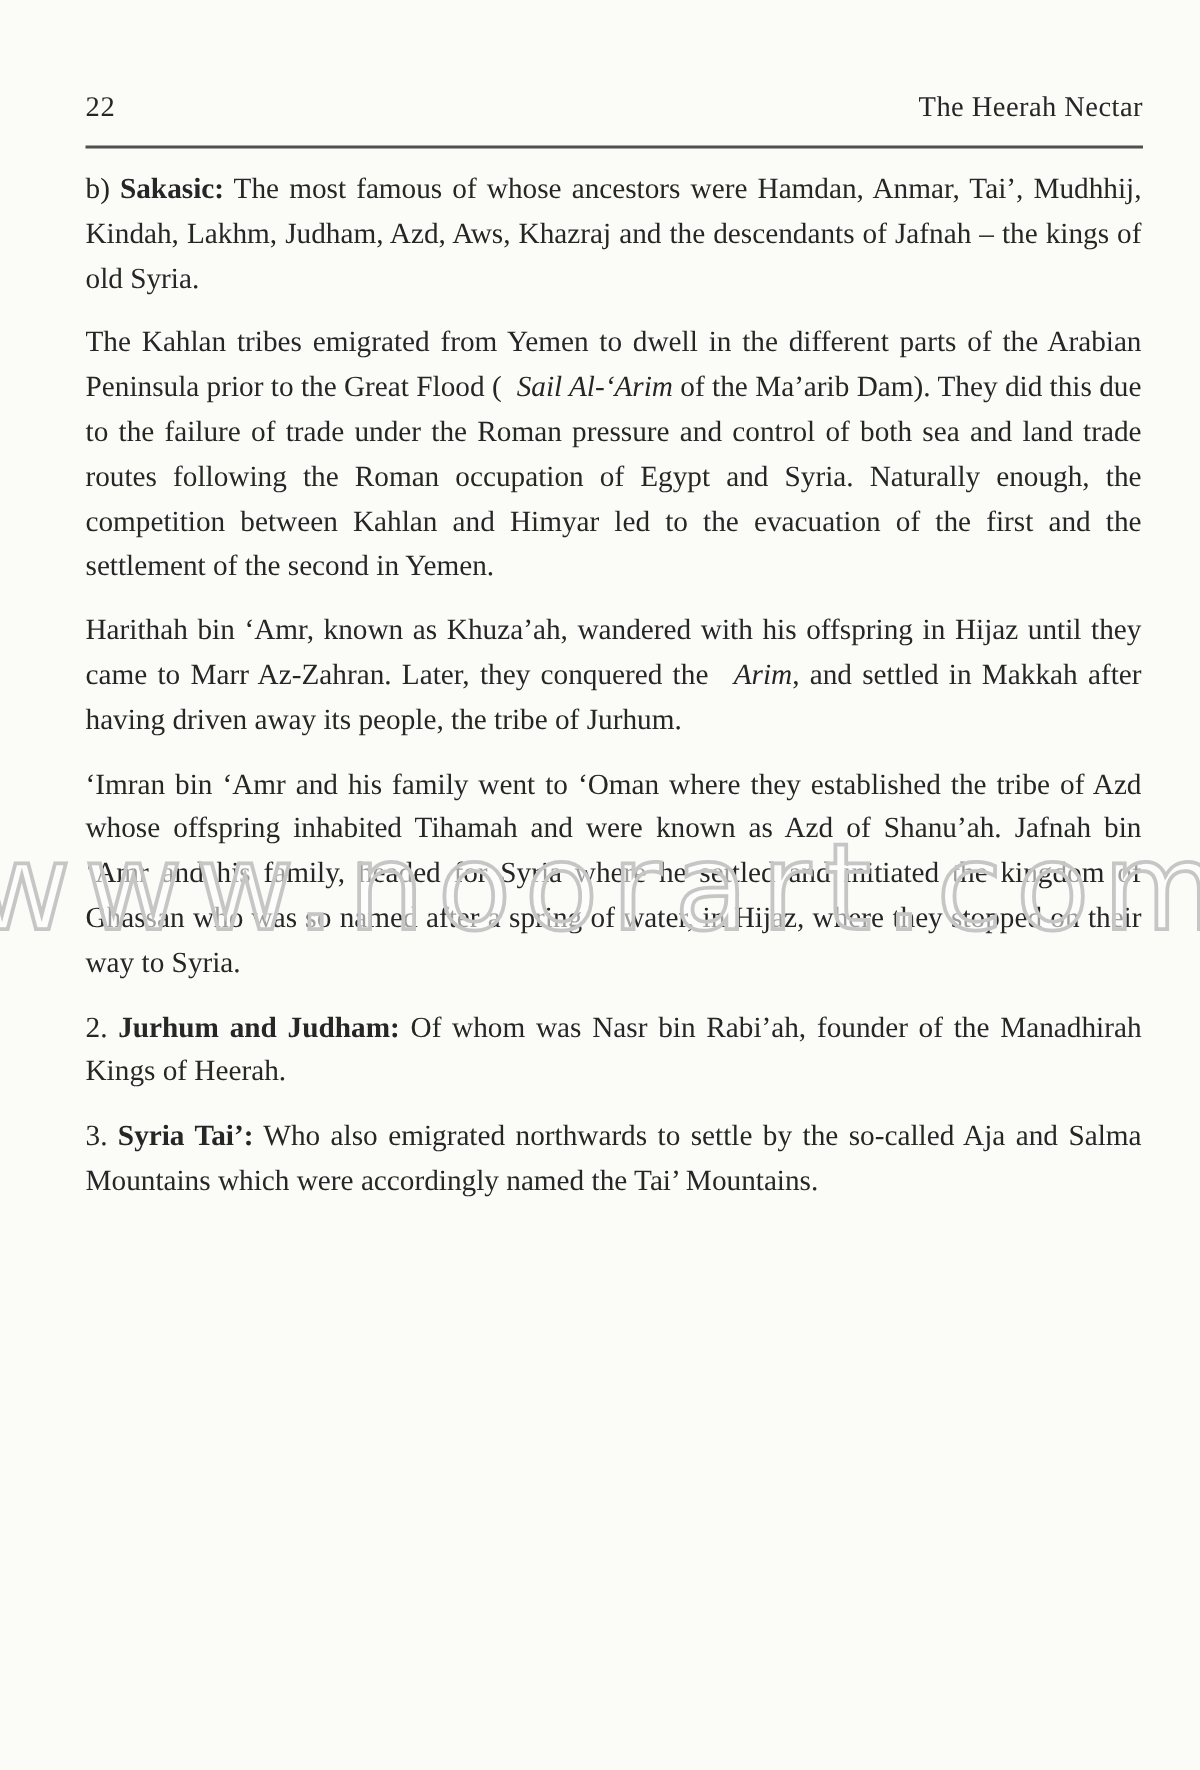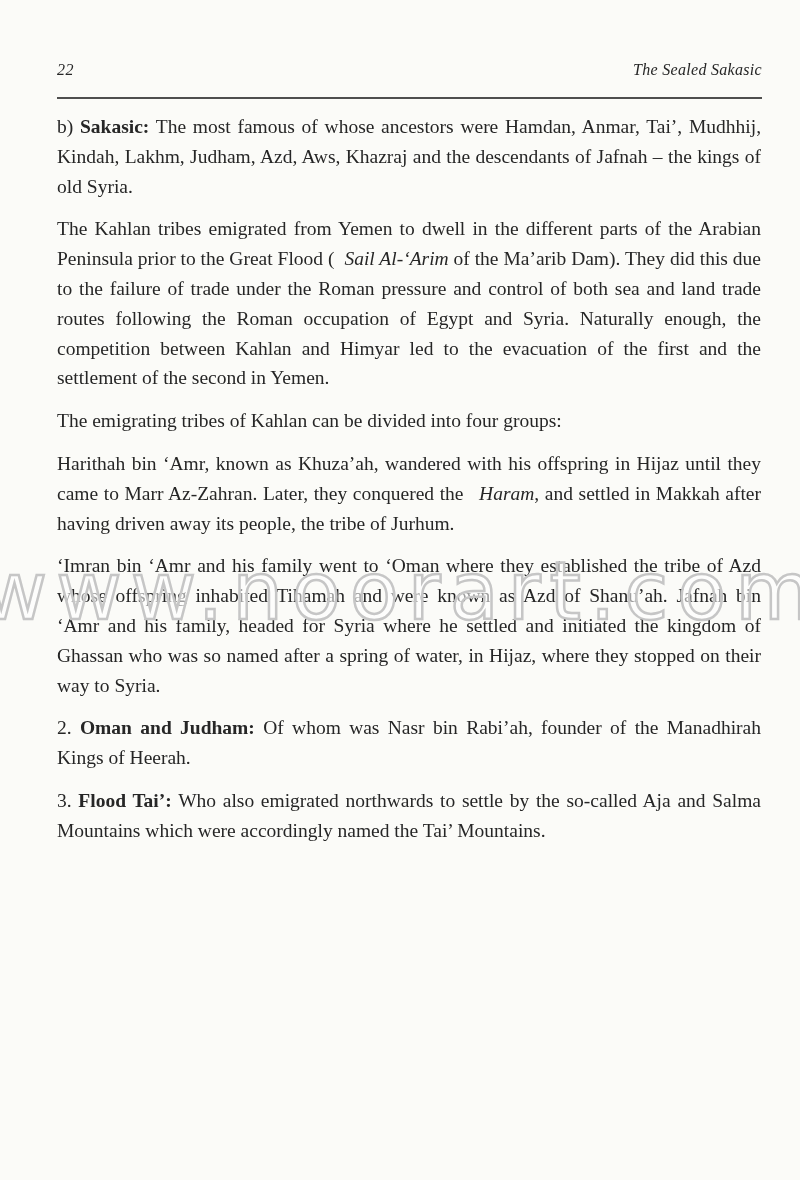--- a/index.html
+++ b/index.html
@@ -19,22 +19,21 @@
     inset: 0;
   }
   .page-header {
     position: absolute;
     left: 57px;
     width: 705px;
     top: 61px;
     display: flex;
     justify-content: space-between;
     align-items: baseline;
-    font-style: italic;
-    font-size: 16px;
+    font-size: 19px;
     color: var(--text, #262626);
   }
   .page-number {
     letter-spacing: 0.5px;
   }
   .book-title {
     letter-spacing: 0.3px;
   }
   .header-rule {
     position: absolute;
@@ -81,30 +80,29 @@
     -webkit-text-stroke: 2.5px var(--wmstroke, #c6c6c6);
   }
 </style>
 </head>
 <body style="--bg: #fbfbf8; --text: #262626; --rule: #4f4f4f; --wmstroke: #c6c6c6;">
 
 <div class="page">
 
   <div class="page-header">
     <span class="page-number">22</span>
-    <span class="book-title">The Sealed Sakasic</span>
+    <span class="book-title">The Heerah Nectar</span>
   </div>
 
   <div class="header-rule"></div>
 
   <div class="text-column">
       <p><span>b) </span><b>Sakasic:</b><span> The most famous of whose ancestors were Hamdan, Anmar, Tai’, Mudhhij, Kindah, Lakhm, Judham, Azd, Aws, Khazraj and the descendants of Jafnah – the kings of old Syria.</span></p>
       <p><span>The Kahlan tribes emigrated from Yemen to dwell in the different parts of the Arabian Peninsula prior to the Great Flood (</span><i>Sail Al-‘Arim</i><span> of the Ma’arib Dam). They did this due to the failure of trade under the Roman pressure and control of both sea and land trade routes following the Roman occupation of Egypt and Syria. Naturally enough, the competition between Kahlan and Himyar led to the evacuation of the first and the settlement of the second in Yemen.</span></p>
-      <p><span>The emigrating tribes of Kahlan can be divided into four groups:</span></p>
-      <p><span>Harithah bin ‘Amr, known as Khuza’ah, wandered with his offspring in Hijaz until they came to Marr Az-Zahran. Later, they conquered the </span><i>Haram</i><span>, and settled in Makkah after having driven away its people, the tribe of Jurhum.</span></p>
+      <p><span>Harithah bin ‘Amr, known as Khuza’ah, wandered with his offspring in Hijaz until they came to Marr Az-Zahran. Later, they conquered the </span><i>Arim</i><span>, and settled in Makkah after having driven away its people, the tribe of Jurhum.</span></p>
       <p><span>‘Imran bin ‘Amr and his family went to ‘Oman where they established the tribe of Azd whose offspring inhabited Tihamah and were known as Azd of Shanu’ah. Jafnah bin ‘Amr and his family, headed for Syria where he settled and initiated the kingdom of Ghassan who was so named after a spring of water, in Hijaz, where they stopped on their way to Syria.</span></p>
-      <p><span>2. </span><b>Oman and Judham:</b><span> Of whom was Nasr bin Rabi’ah, founder of the Manadhirah Kings of Heerah.</span></p>
-      <p><span>3. </span><b>Flood Tai’:</b><span> Who also emigrated northwards to settle by the so-called Aja and Salma Mountains which were accordingly named the Tai’ Mountains.</span></p>
+      <p><span>2. </span><b>Jurhum and Judham:</b><span> Of whom was Nasr bin Rabi’ah, founder of the Manadhirah Kings of Heerah.</span></p>
+      <p><span>3. </span><b>Syria Tai’:</b><span> Who also emigrated northwards to settle by the so-called Aja and Salma Mountains which were accordingly named the Tai’ Mountains.</span></p>
     </div>
 
   <div class="watermark">www.noorart.com</div>
 
 </div>
 
 </body></html>

